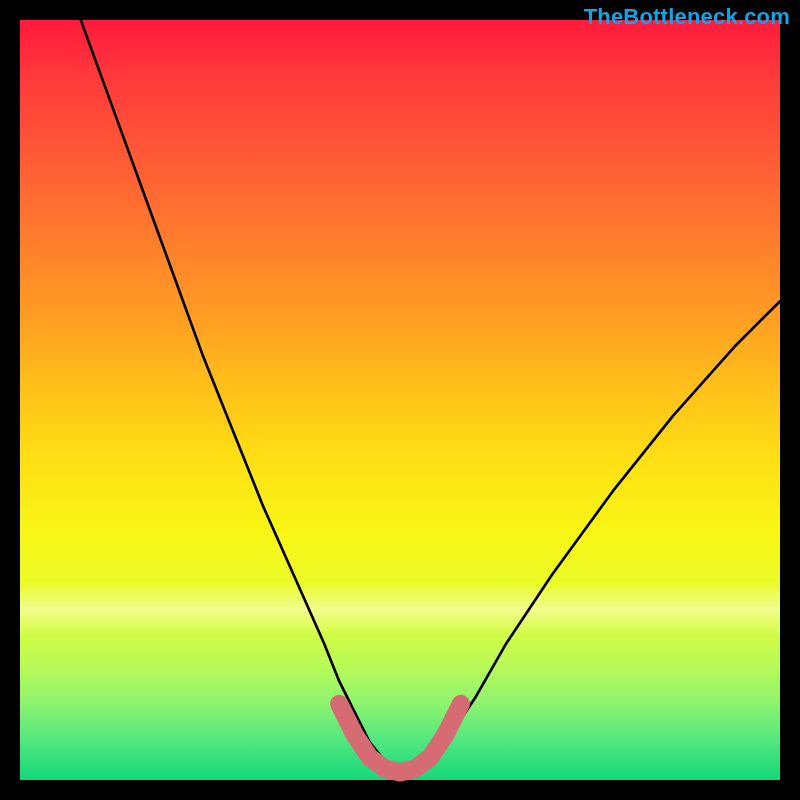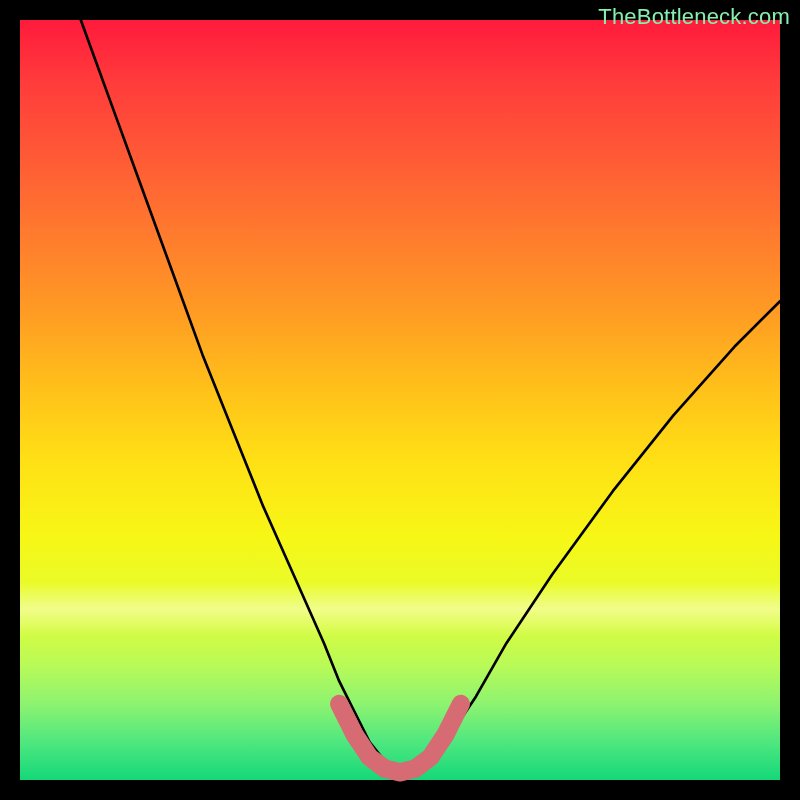--- a/index.html
+++ b/index.html
@@ -52,24 +52,24 @@
     background: linear-gradient(to bottom,
       rgba(255,255,200,0.0) 0%,
       rgba(255,255,210,0.55) 50%,
       rgba(255,255,210,0.0) 100%);
     pointer-events: none;
   }
   .watermark {
     position: absolute;
     top: 4px;
     right: 10px;
-    color: #86efac;
+    color: #0ea5e9;
     font-size: 22px;
     letter-spacing: 0.2px;
-    font-weight: 400;
+    font-weight: 700;
     user-select: none;
   }
   svg.curve {
     position: absolute;
     left: 0;
     top: 0;
     width: 100%;
     height: 100%;
     overflow: visible;
   }

